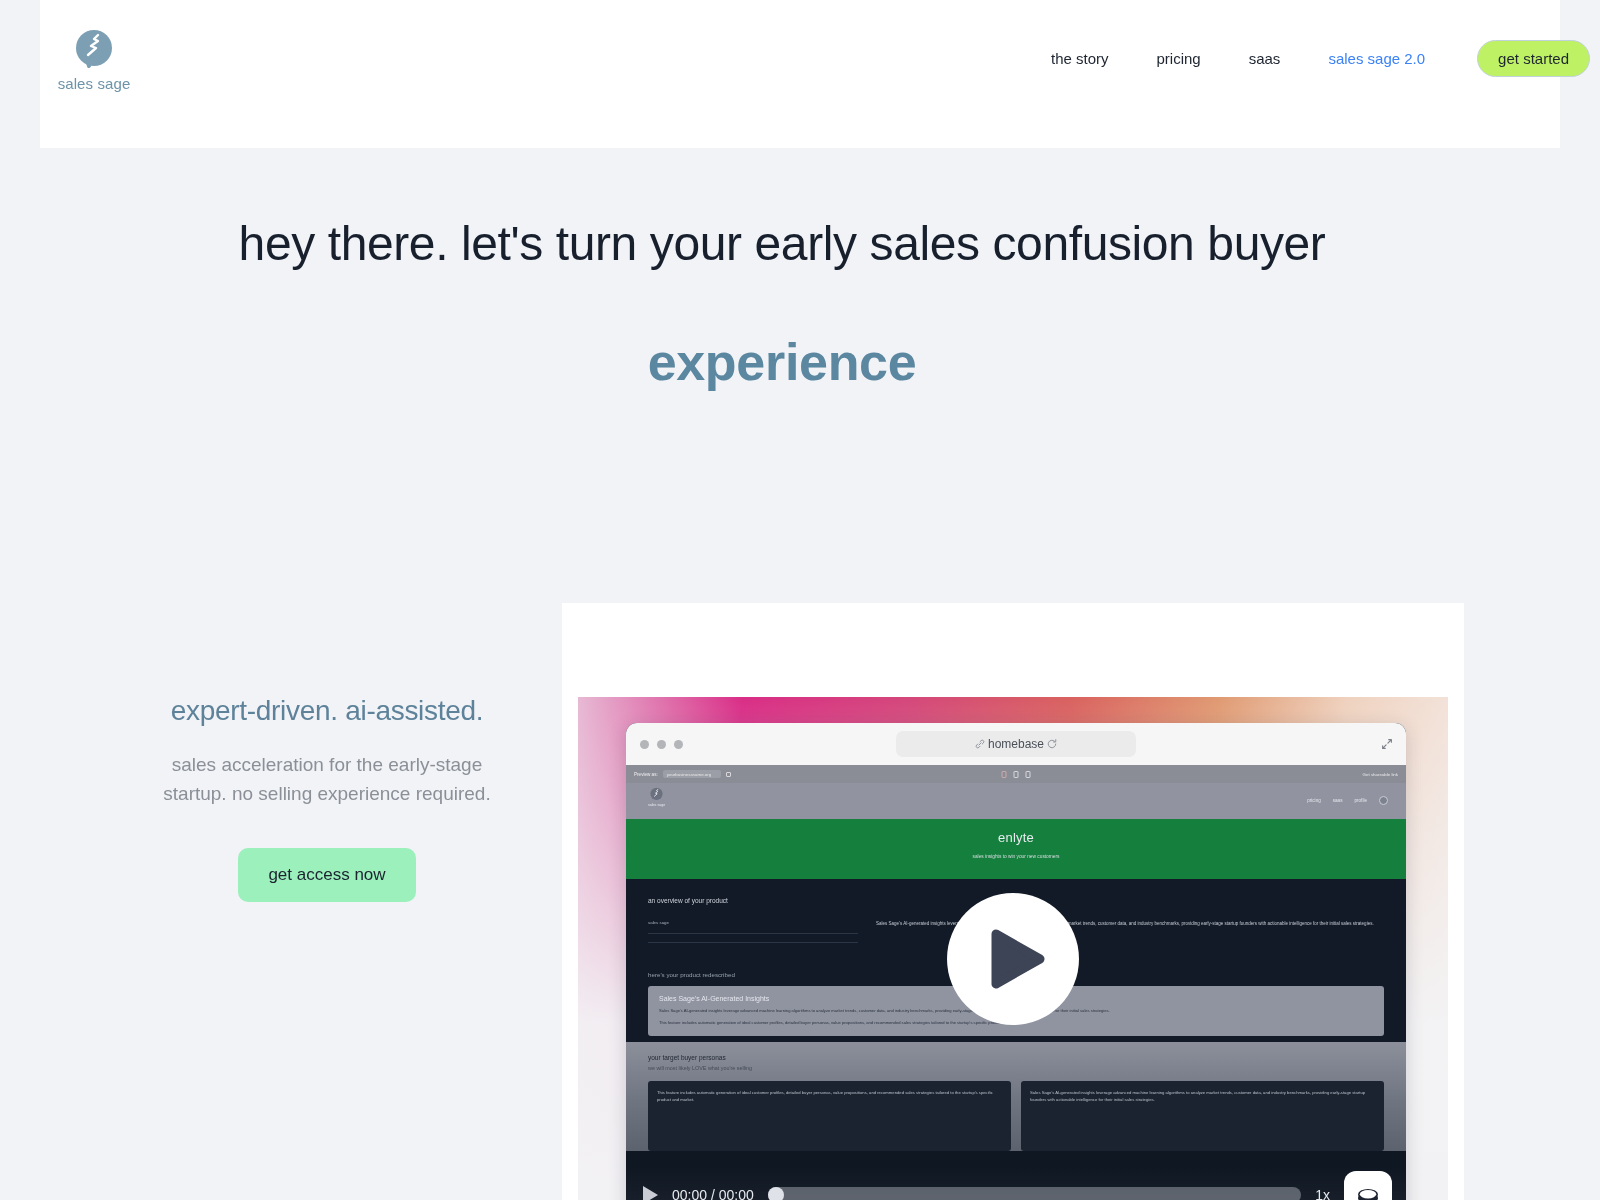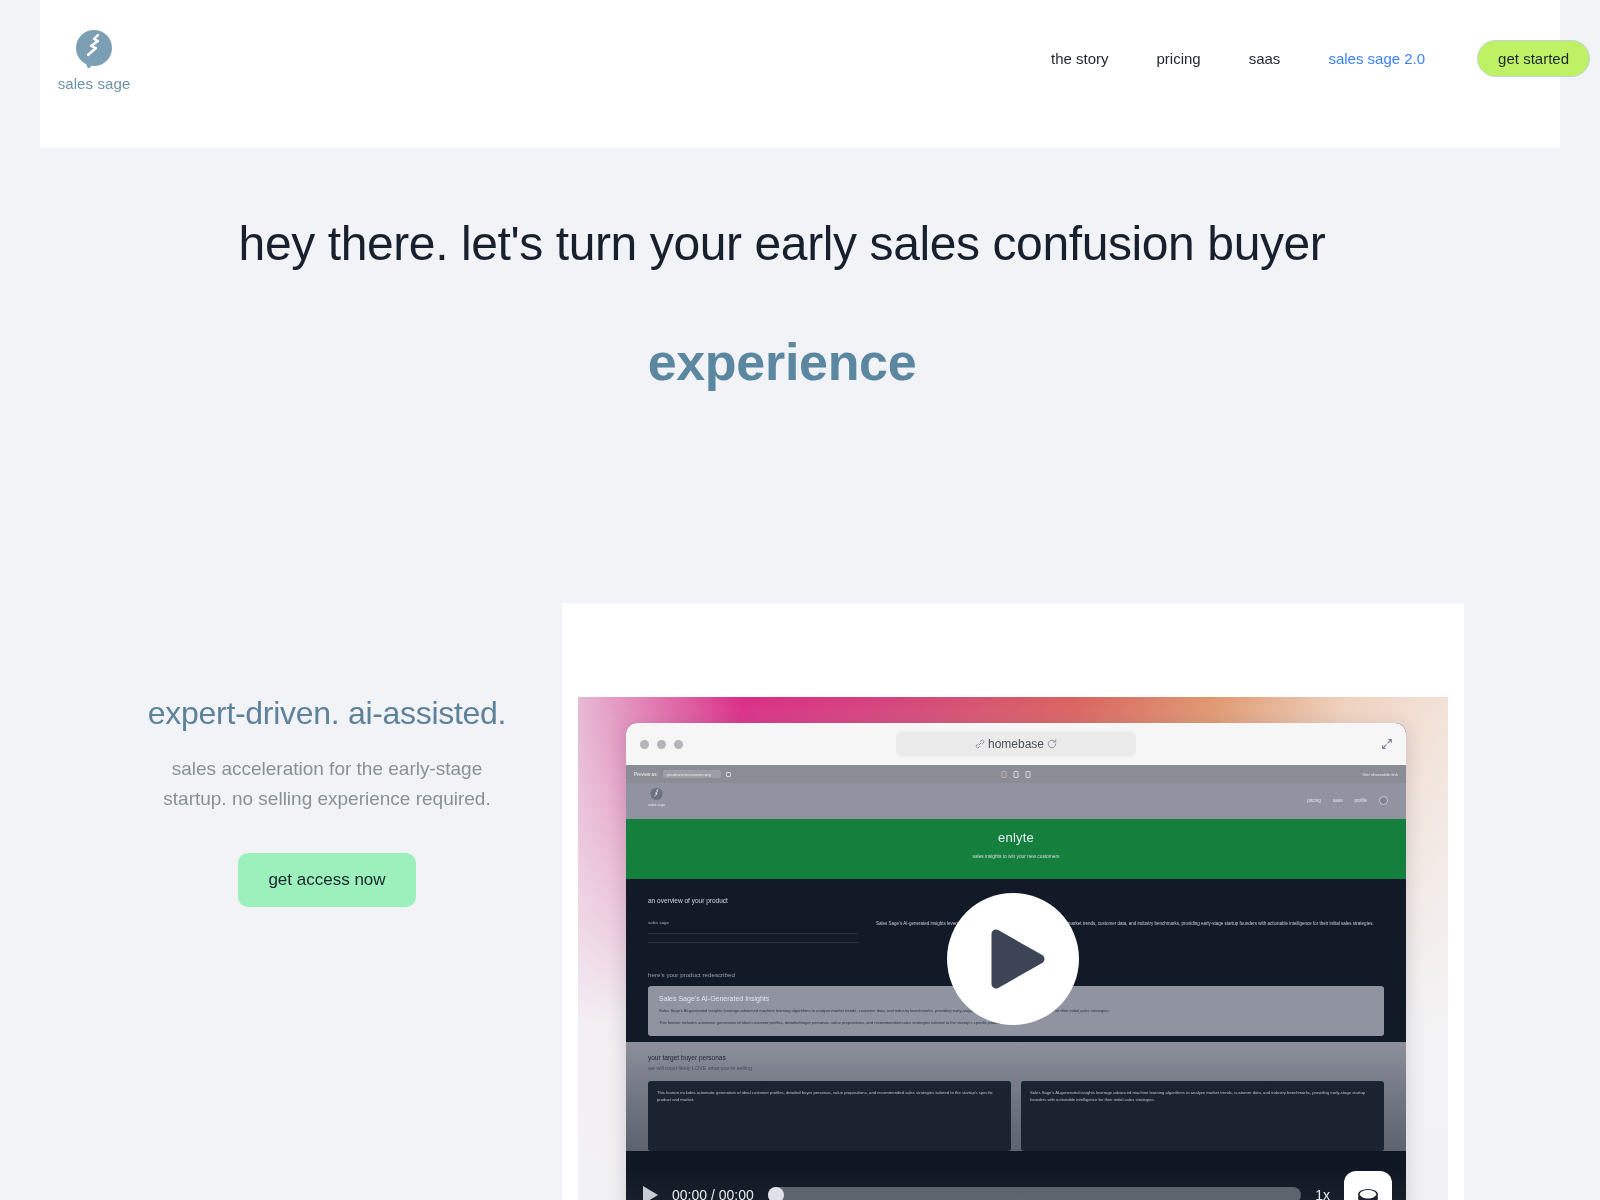--- a/index.html
+++ b/index.html
@@ -51,21 +51,21 @@
     position:absolute; left:0; top:332px; width:1564px;
     text-align:center; font-size:52px; color:#5b87a0;
     font-weight:700; letter-spacing:-0.3px;
   }
 
   
   .left-col{
     position:absolute; left:140px; top:694px; width:374px; text-align:center;
   }
   .lc-title{
-    font-size:32px; color:#5d8299; font-weight:400; letter-spacing:-0.3px;
+    font-size:28px; color:#5d8299; font-weight:400; letter-spacing:-0.3px;
     line-height:1.2;
   }
   .lc-sub{
     margin-top:22px; font-size:19px; color:#8b9098; line-height:1.55;
   }
   .lc-btn{
     display:inline-block; margin-top:40px;
     background:#9bf0bc; color:#1c2430; font-size:17px;
     padding:17px 30px; border-radius:10px; border:none; cursor:pointer;
   }

